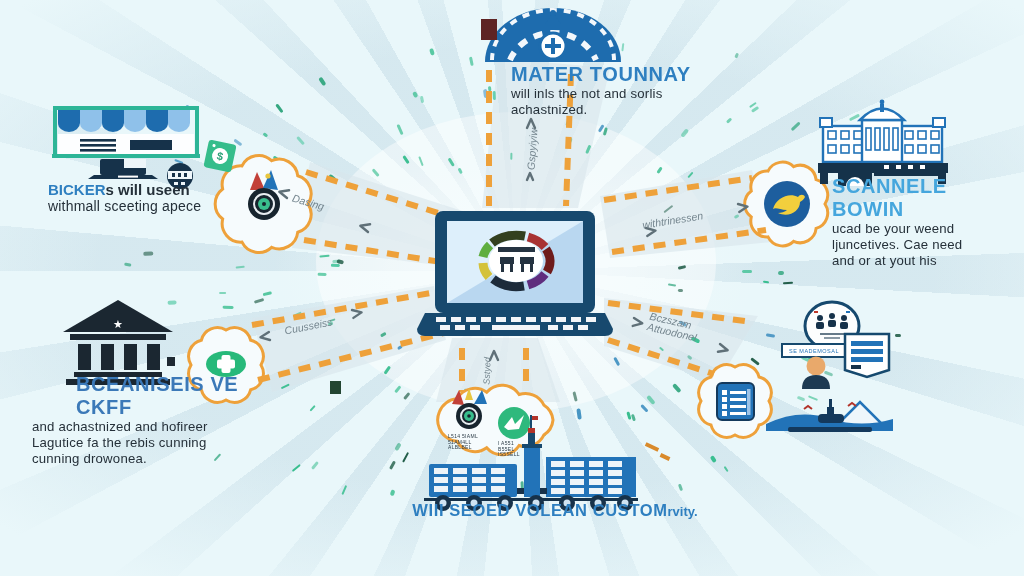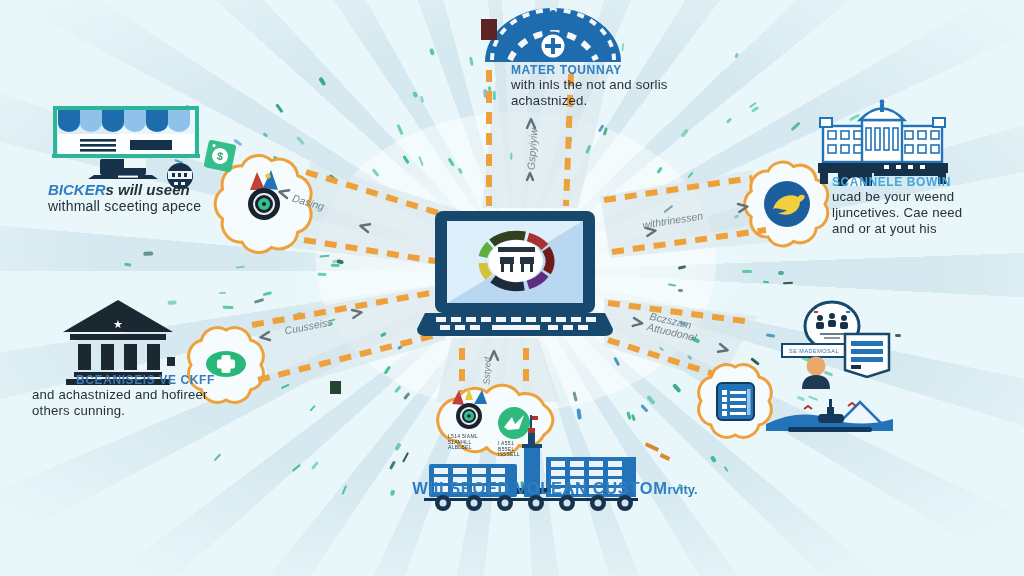--- a/index.html
+++ b/index.html
@@ -12,21 +12,21 @@
         rgba(198,221,231,0.55) 7deg 12deg,
         rgba(255,255,255,0) 12deg 14deg);}
   .fade{background:
         radial-gradient(ellipse 34% 30% at 50.4% 47%, #f1fbfc 0%, rgba(241,251,252,0) 70%),
         radial-gradient(ellipse 78% 74% at 50.4% 47%, rgba(233,247,250,0) 52%, #e9f7fa 88%);}
   svg.layer{width:1024px;height:576px;}
   .cloud{fill:#f6fbfd;stroke:var(--accent_orange,#eea13a);stroke-width:3;}
   .chan{fill:none;stroke:var(--accent_orange,#eea13a);stroke-width:6;stroke-dasharray:12 9;}
   .arrow{fill:none;stroke:#5f7078;stroke-width:2.4;stroke-linecap:round;stroke-linejoin:round;}
   .txt{position:absolute;z-index:6;}
-  .title{font-weight:bold;font-size:12px;letter-spacing:.6px;}
+  .title{font-weight:bold;font-size:20px;letter-spacing:.6px;}
   .t-primary{color:var(--title_primary,#2e7fc0);}
   .t-steel{color:var(--title_steel,#3b79b8);margin-left:44px;}
   .t-light{color:var(--title_light,#45a6dd);}
   .body-line{font-size:13.2px;line-height:16px;color:var(--body_text,#253039);letter-spacing:.2px;}
   .chan-label{position:absolute;z-index:6;font-style:italic;font-size:10.5px;
               color:var(--channel_text,#75868f);white-space:nowrap;}
   .tiny{font-size:5px;line-height:5.5px;color:#2b3b46;letter-spacing:.3px;}
   .confetti-dash{position:absolute;border-radius:2px;z-index:2;}
   .train-block{text-align:center;}
   .tail{font-size:13px;font-weight:bold;}
@@ -532,46 +532,47 @@
       <rect x="481" y="19" width="16" height="21" fill="#5e2424"></rect>
       <rect x="330" y="381" width="11" height="13" fill="#234531"></rect>
       <rect x="167" y="357" width="8" height="9" fill="#1f2a33"></rect>
       <rect x="645" y="445" width="14" height="4" fill="#d98a2b" transform="rotate(25 652 447)"></rect>
       <rect x="660" y="455" width="10" height="4" fill="#d98a2b" transform="rotate(25 665 457)"></rect>
     </g>
   </svg>
 
   <div class="txt" style="left:511px;top:63px;width:225px">
     <div class="title t-primary">MATER TOUNNAY</div>
-    <div class="body-line">with inls the not and sorlis</div>
+    <div class="body-line">will inls the not and sorlis</div>
     <div class="body-line">achastnized.</div>
   </div>
 
   <div class="txt" style="left:48px;top:181px;width:245px">
-    <div style="font-size:15px;font-weight:bold;font-style:italic;">
+    <div style="font-size:15px;font-weight:bold;">
       <span class="t-primary">BICKER</span><span style="color:var(--body_text)">s will useen</span>
     </div>
     <div class="body-line" style="font-size:14px">withmall sceeting apece</div>
   </div>
 
   <div class="txt" style="left:832px;top:175px;width:190px">
     <div class="title t-light">SCANNELE BOWIN</div>
     <div class="body-line">ucad be your weend</div>
     <div class="body-line">ljuncetives.  Cae need</div>
     <div class="body-line">and or at yout his</div>
   </div>
 
   <div class="txt" style="left:32px;top:373px;width:225px">
     <div class="title t-steel">BCEANISEIS VE CKFF</div>
     <div class="body-line">and achastnized and hofireer</div>
-    <div class="body-line">others cunning.</div>
-  </div>
-
-
-  <div class="txt train-block" style="left:330px;top:479px;width:450px">
+    <div class="body-line">Lagutice fa the rebis cunning</div>
+    <div class="body-line">cunning drowonea.</div>
+  </div>
+
+
+  <div class="txt train-block" style="left:330px;top:501px;width:450px">
     <div>
       <span class="title t-primary" style="font-size:16.5px">WIII SEOED VOLEAN CUSTOM</span><span class="tail t-primary">rvity.</span>
     </div>
   </div>
 
   <div class="chan-label" style="left:292px;top:196px;transform:rotate(16deg)">Dasing</div>
   <div class="chan-label" style="left:284px;top:320px;transform:rotate(-11deg)">Cuusseiss</div>
   <div class="chan-label" style="left:642px;top:214px;transform:rotate(-9deg)">withtrinessen</div>
   <div class="chan-label" style="left:648px;top:316px;transform:rotate(13deg);line-height:11px">
     <div>Bczszam</div>

